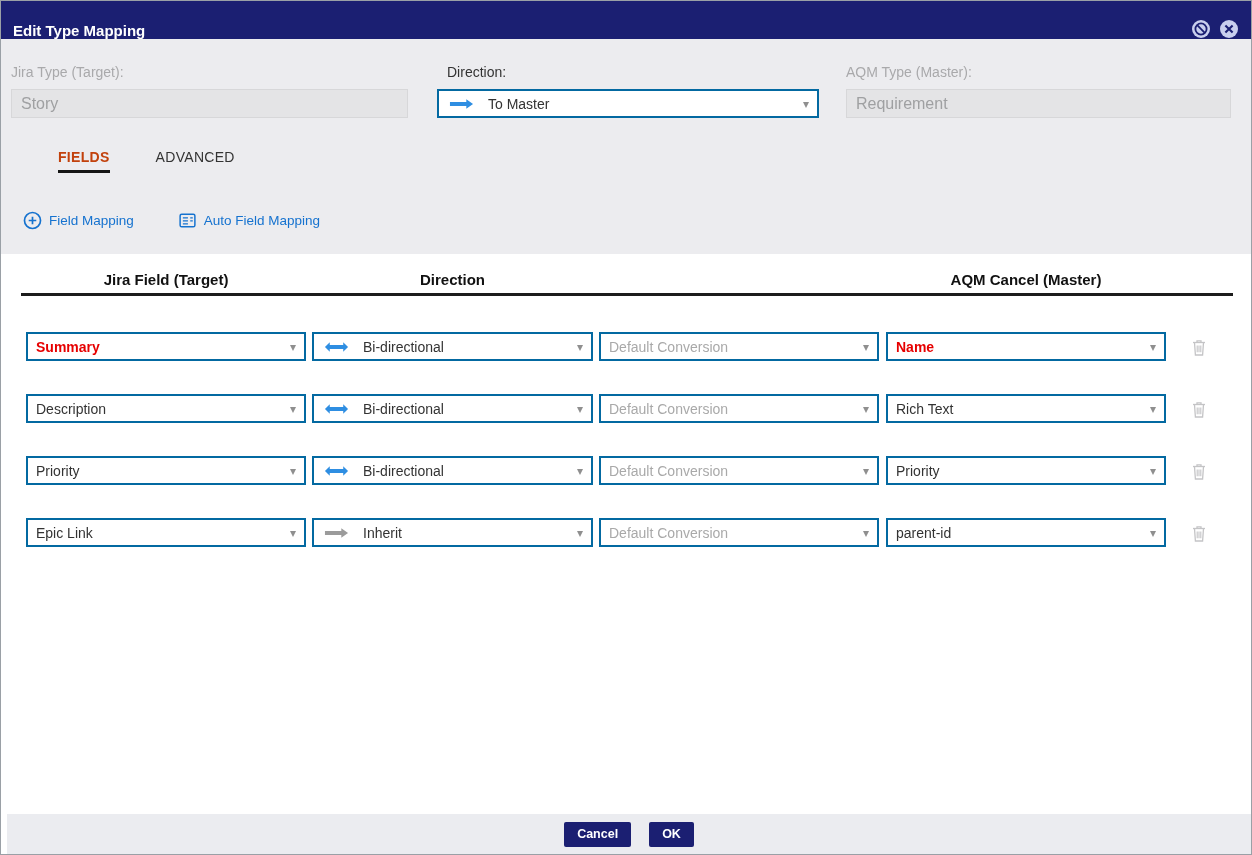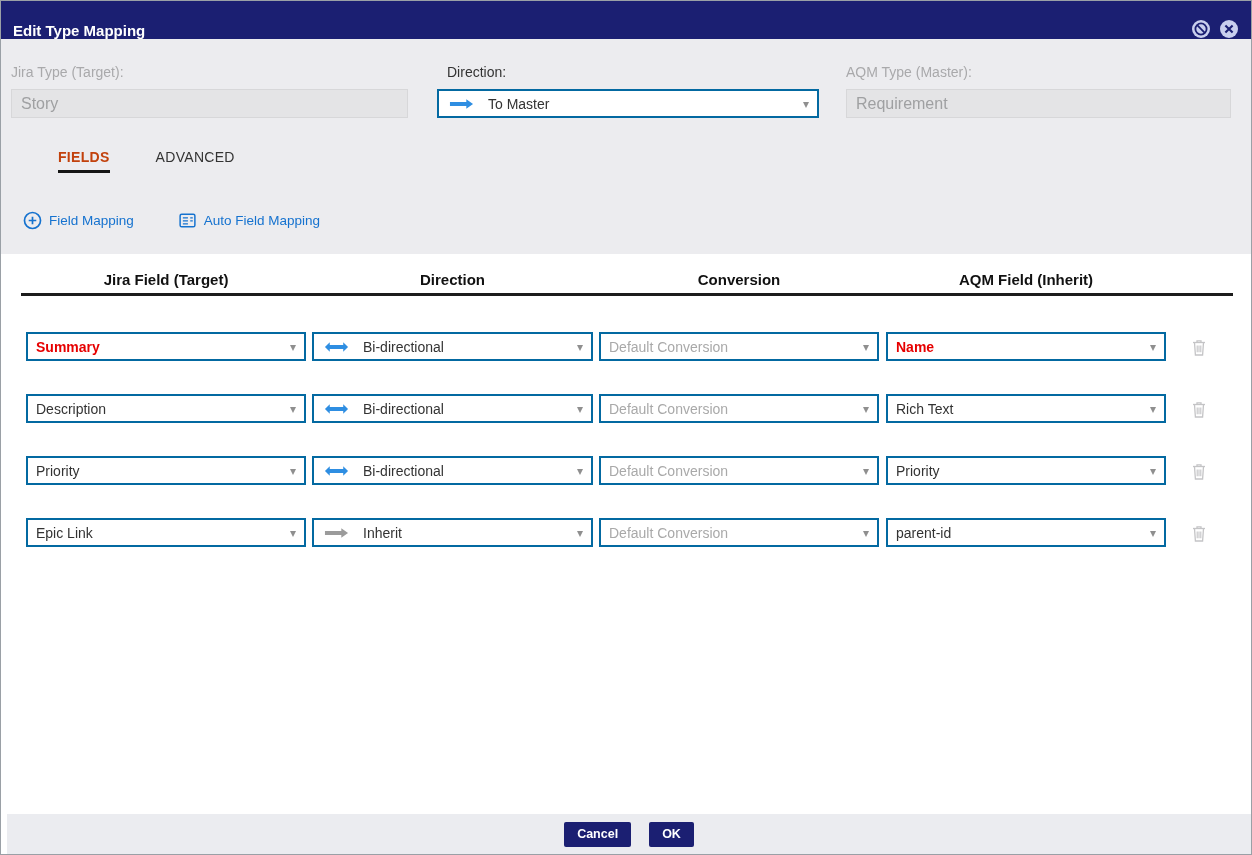--- a/index.html
+++ b/index.html
@@ -148,22 +148,21 @@
         <path d="M4.6 6.6 h4.8 M4.6 9.4 h4.8 M4.6 12.2 h4.8" stroke="currentColor" stroke-width="1.2"></path>
         <path d="M11.6 6.6 h2.4 M11.6 9.4 h2.4" stroke="currentColor" stroke-width="1.2"></path>
       </svg>
       <span>Auto Field Mapping</span>
     </span>
   </div>
 
   <div class="table-area">
     <span class="th c1">Jira Field (Target)</span>
     <span class="th c2">Direction</span>
-    <span class="th c3">Conversion</span>
-    <span class="th c4">AQM Field (Inherit)</span>
+    <span class="th c4">AQM Cancel (Master)</span>
     <div class="head-rule"></div>
 
     <div class="rows">
   <div class="field-row highlight">
     <div class="dd col1">
       <span class="dd-text">Summary</span>
       <span class="chev">▾</span>
     </div>
     <div class="dd col2">
       <span class="dir-icon bi">

